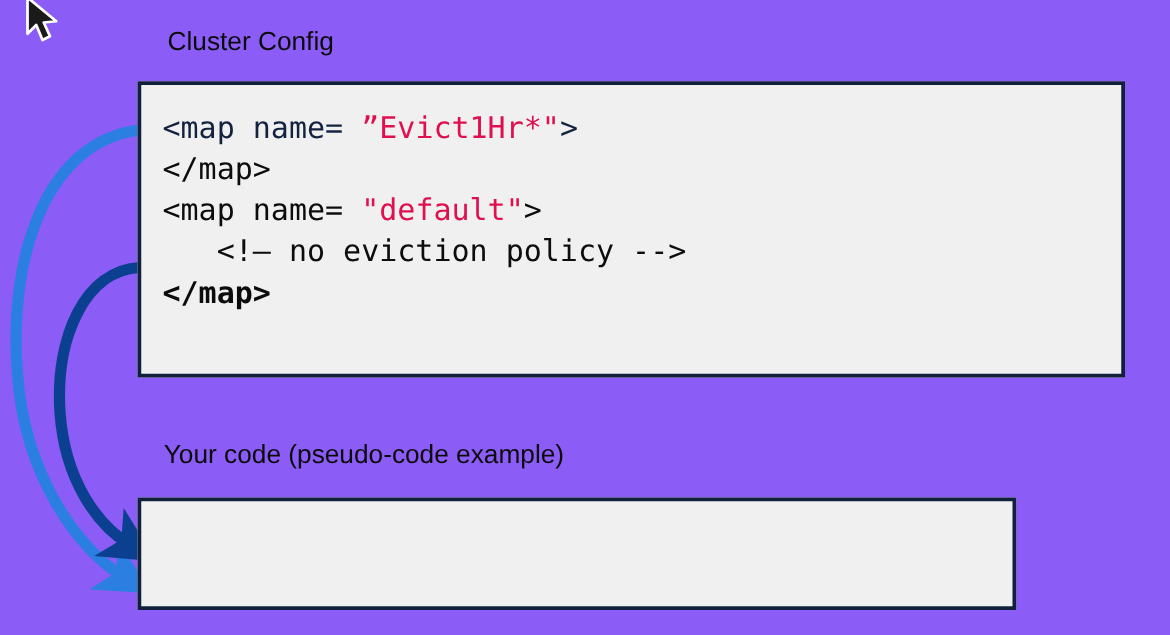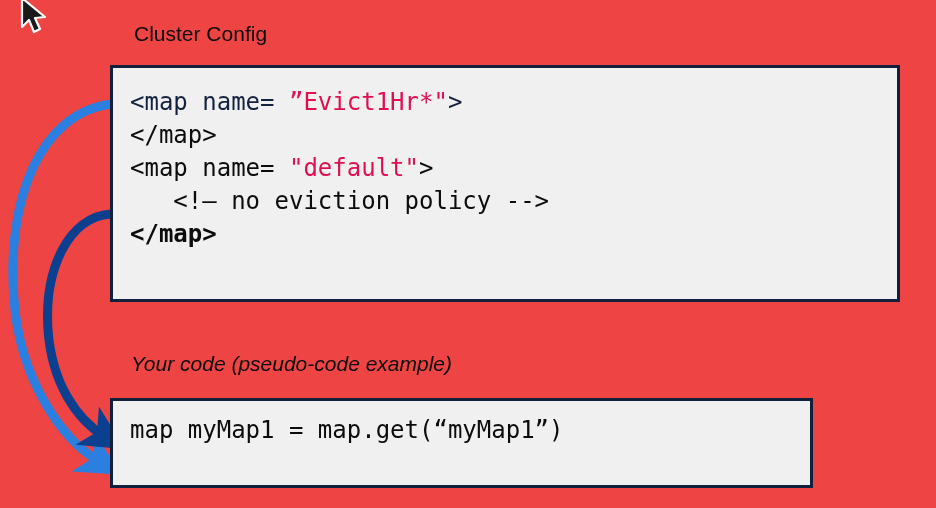--- a/index.html
+++ b/index.html
@@ -8,21 +8,21 @@
     background: #ffffff;
   }
   body {
     font-family: "Liberation Sans", sans-serif;
     -webkit-font-smoothing: antialiased;
   }
   #canvas {
     position: relative;
     width: 936px;
     height: 508px;
-    background: #ef4444;
+    background: #8b5cf6;
     overflow: hidden;
   }
 
   
   .cursor {
     position: absolute;
     left: 18px;
     top: -3px;
     width: 34px;
     height: 40px;
@@ -32,21 +32,21 @@
   
   .caption {
     position: absolute;
     font-family: "Liberation Sans", sans-serif;
     font-size: 21px;
     line-height: 1;
     color: #0b0b0b;
     white-space: pre;
   }
   #caption-cluster { left: 134px; top: 23px; }
-  #caption-yourcode { left: 131px; top: 353px; font-style: italic; }
+  #caption-yourcode { left: 131px; top: 353px; }
 
   
   .code-block {
     position: absolute;
     background: #f0f0f0;
     border: 3px solid #11203c;
     box-sizing: border-box;
     padding: 0;
   }
   #cluster-config-block {
@@ -127,16 +127,15 @@
     <div class="code-line"><span class="tok-tag">&lt;map name= </span><span class="tok-string">”Evict1Hr*"</span><span class="tok-tag">&gt;</span></div>
     <div class="code-line"><span class="tok-plain">&lt;/map&gt;</span></div>
     <div class="code-line"><span class="tok-plain">&lt;map name= </span><span class="tok-string">"default"</span><span class="tok-plain">&gt;</span></div>
     <div class="code-line"><span class="tok-plain">   &lt;!– no eviction policy --&gt;</span></div>
     <div class="code-line"><span class="tok-plain">&lt;/map&gt;</span></div>
   </div>
 
   <div class="caption" id="caption-yourcode">Your code (pseudo-code example)</div>
 
   <div class="code-block" id="user-code-block">
-    <div class="code-line"><span class="tok-plain">map myMap1 = map.get(“myMap1”)</span></div>
   </div>
 
 </div>
 
 </body></html>

